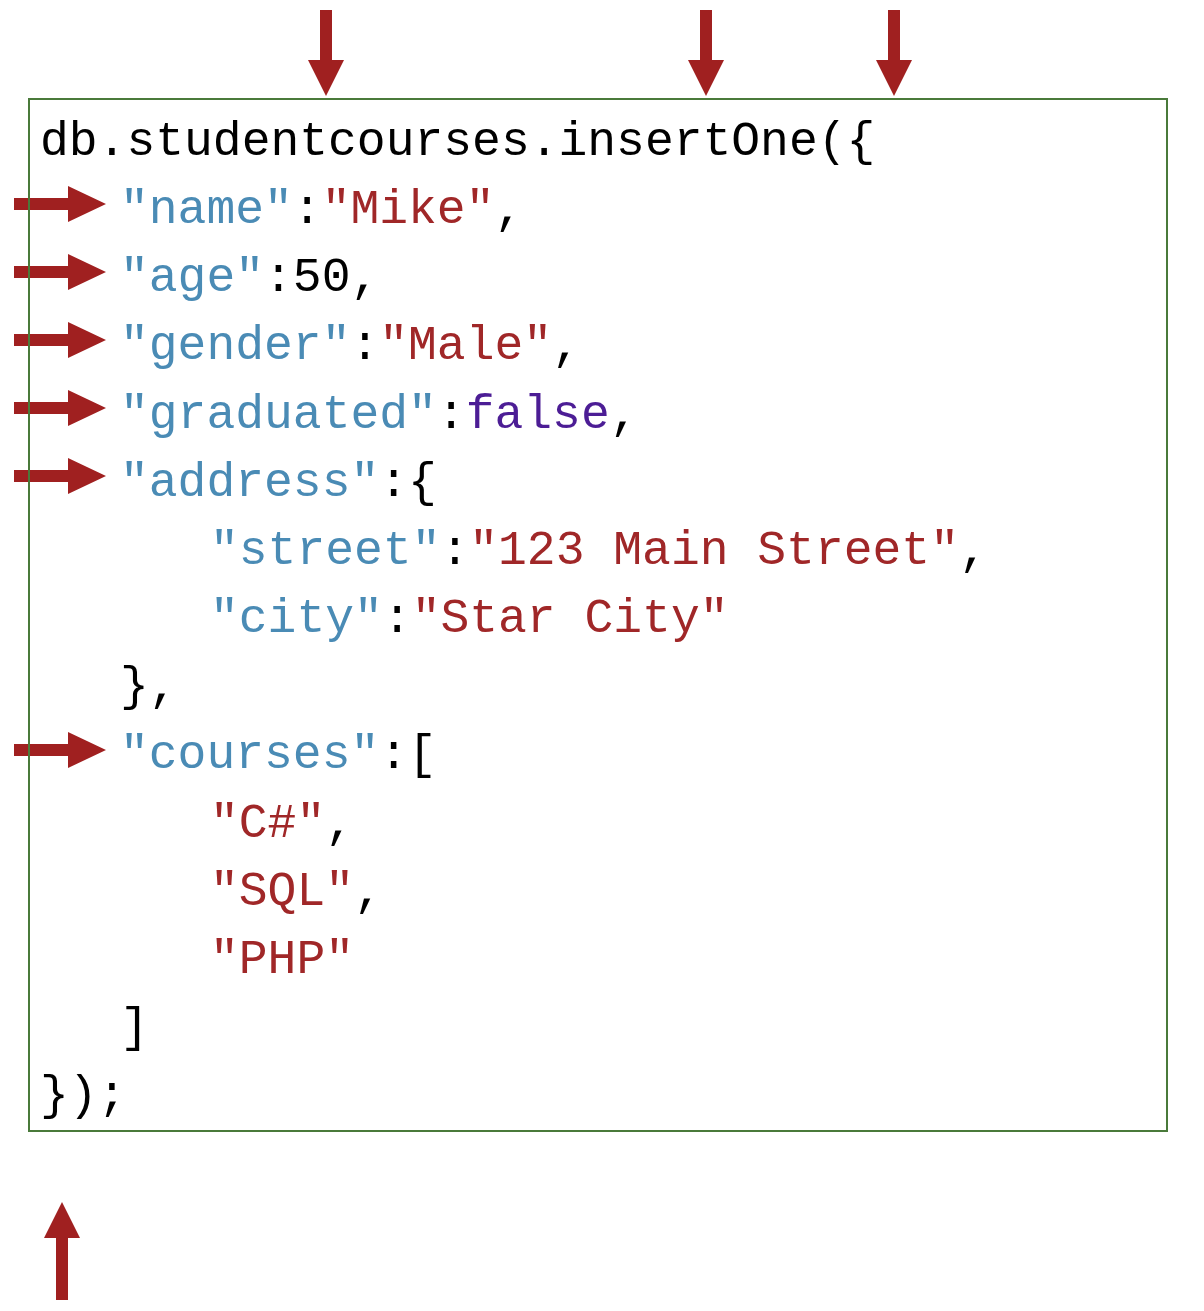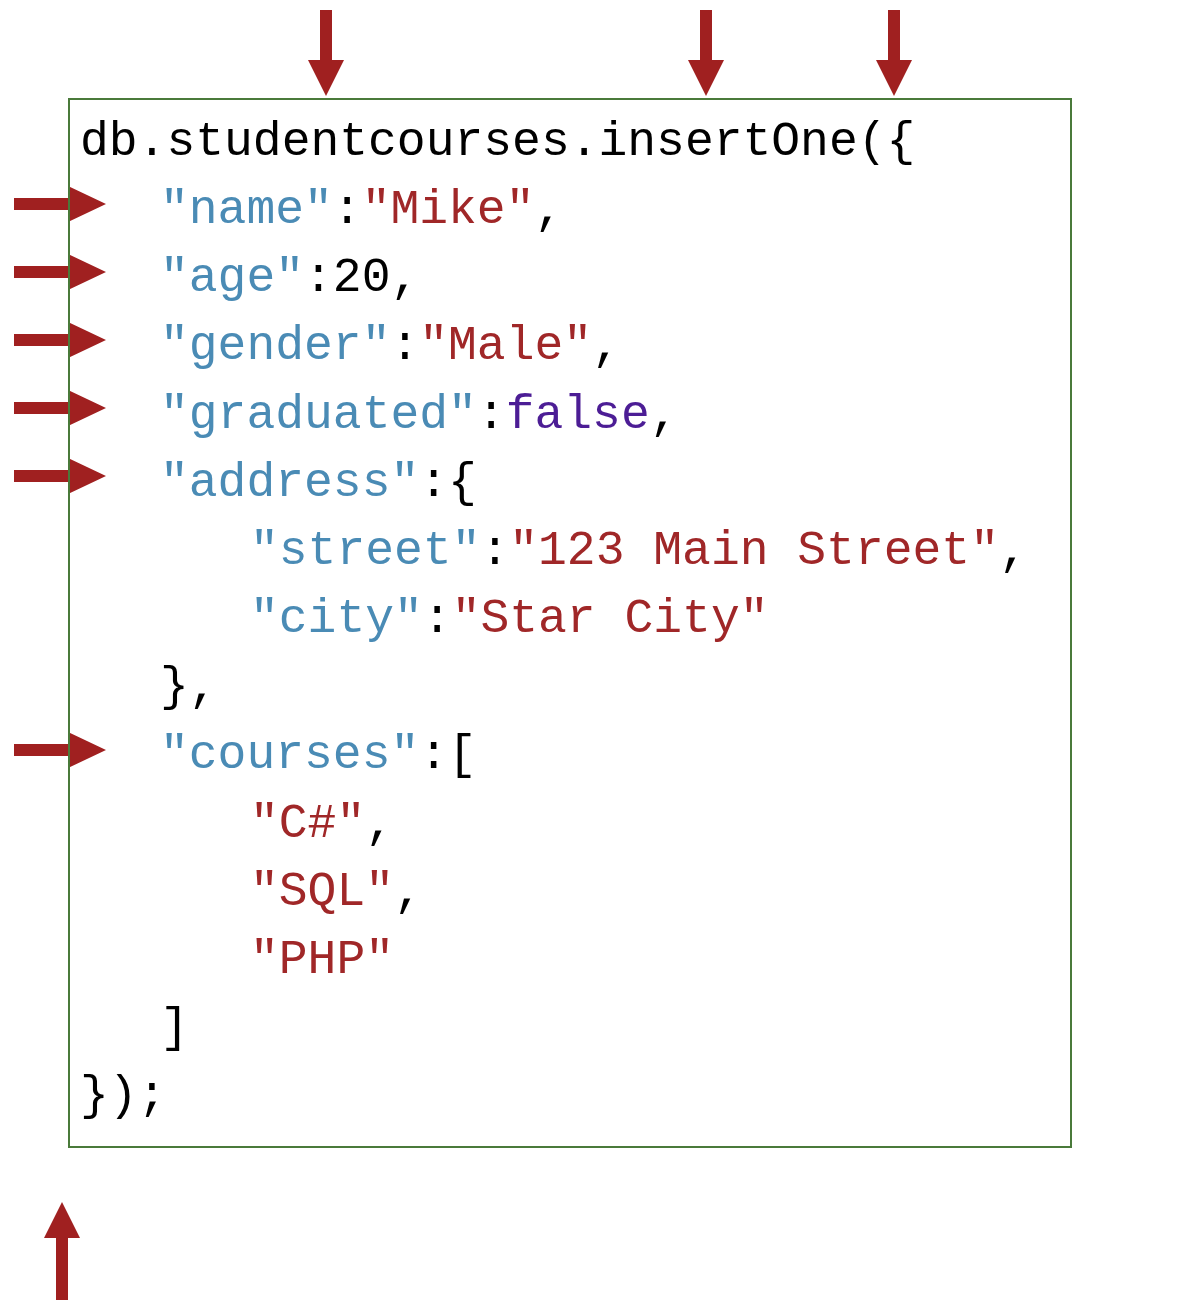--- a/index.html
+++ b/index.html
@@ -8,25 +8,24 @@
     background: #ffffff;
     font-family: 'Consolas', 'Monaco', 'Courier New', monospace;
     width: 1204px;
     height: 1311px;
     position: relative;
   }
   .code-box {
     position: absolute;
     left: 28px;
     top: 98px;
-    width: 1004px;
+    width: 1140px;
     border: 2px solid #4a7a3a;
-    padding: 8px 10px 16px 10px;
+    padding: 8px 10px 0 10px;
     box-sizing: border-box;
-    margin-left: 40px;
   }
   .code-line {
     font-size: 48px;
     line-height: 1.42;
     white-space: pre;
     color: #000000;
     font-weight: 500;
   }
   .key { color: #4a8bb5; }
   .string { color: #a02728; }
@@ -94,21 +93,21 @@
 
 <div class="arrow" style="left:40px; top:1200px;">
   <svg width="44" height="100" viewBox="0 0 44 100">
     <path d="M22 2 L4 38 L16 38 L16 100 L28 100 L28 38 L40 38 Z" fill="#a02020"></path>
   </svg>
 </div>
 
 <div class="code-box">
 <div class="code-line"><span class="punct">db.studentcourses.insertOne({</span></div>
 <div class="code-line"><span class="indent1"></span><span class="key">"name"</span><span class="punct">:</span><span class="string">"Mike"</span><span class="punct">,</span></div>
-<div class="code-line"><span class="indent1"></span><span class="key">"age"</span><span class="punct">:</span><span class="number">20</span><span class="punct">,</span></div>
+<div class="code-line"><span class="indent1"></span><span class="key">"age"</span><span class="punct">:</span><span class="number">50</span><span class="punct">,</span></div>
 <div class="code-line"><span class="indent1"></span><span class="key">"gender"</span><span class="punct">:</span><span class="string">"Male"</span><span class="punct">,</span></div>
 <div class="code-line"><span class="indent1"></span><span class="key">"graduated"</span><span class="punct">:</span><span class="bool">false</span><span class="punct">,</span></div>
 <div class="code-line"><span class="indent1"></span><span class="key">"address"</span><span class="punct">:</span><span class="punct">{</span></div>
 <div class="code-line"><span class="indent2"></span><span class="key">"street"</span><span class="punct">:</span><span class="string">"123 Main Street"</span><span class="punct">,</span></div>
 <div class="code-line"><span class="indent2"></span><span class="key">"city"</span><span class="punct">:</span><span class="string">"Star City"</span></div>
 <div class="code-line"><span class="indent1"></span><span class="punct">}</span><span class="punct">,</span></div>
 <div class="code-line"><span class="indent1"></span><span class="key">"courses"</span><span class="punct">:</span><span class="punct">[</span></div>
 <div class="code-line"><span class="indent2"></span><span class="string">"C#"</span><span class="punct">,</span></div>
 <div class="code-line"><span class="indent2"></span><span class="string">"SQL"</span><span class="punct">,</span></div>
 <div class="code-line"><span class="indent2"></span><span class="string">"PHP"</span></div>

